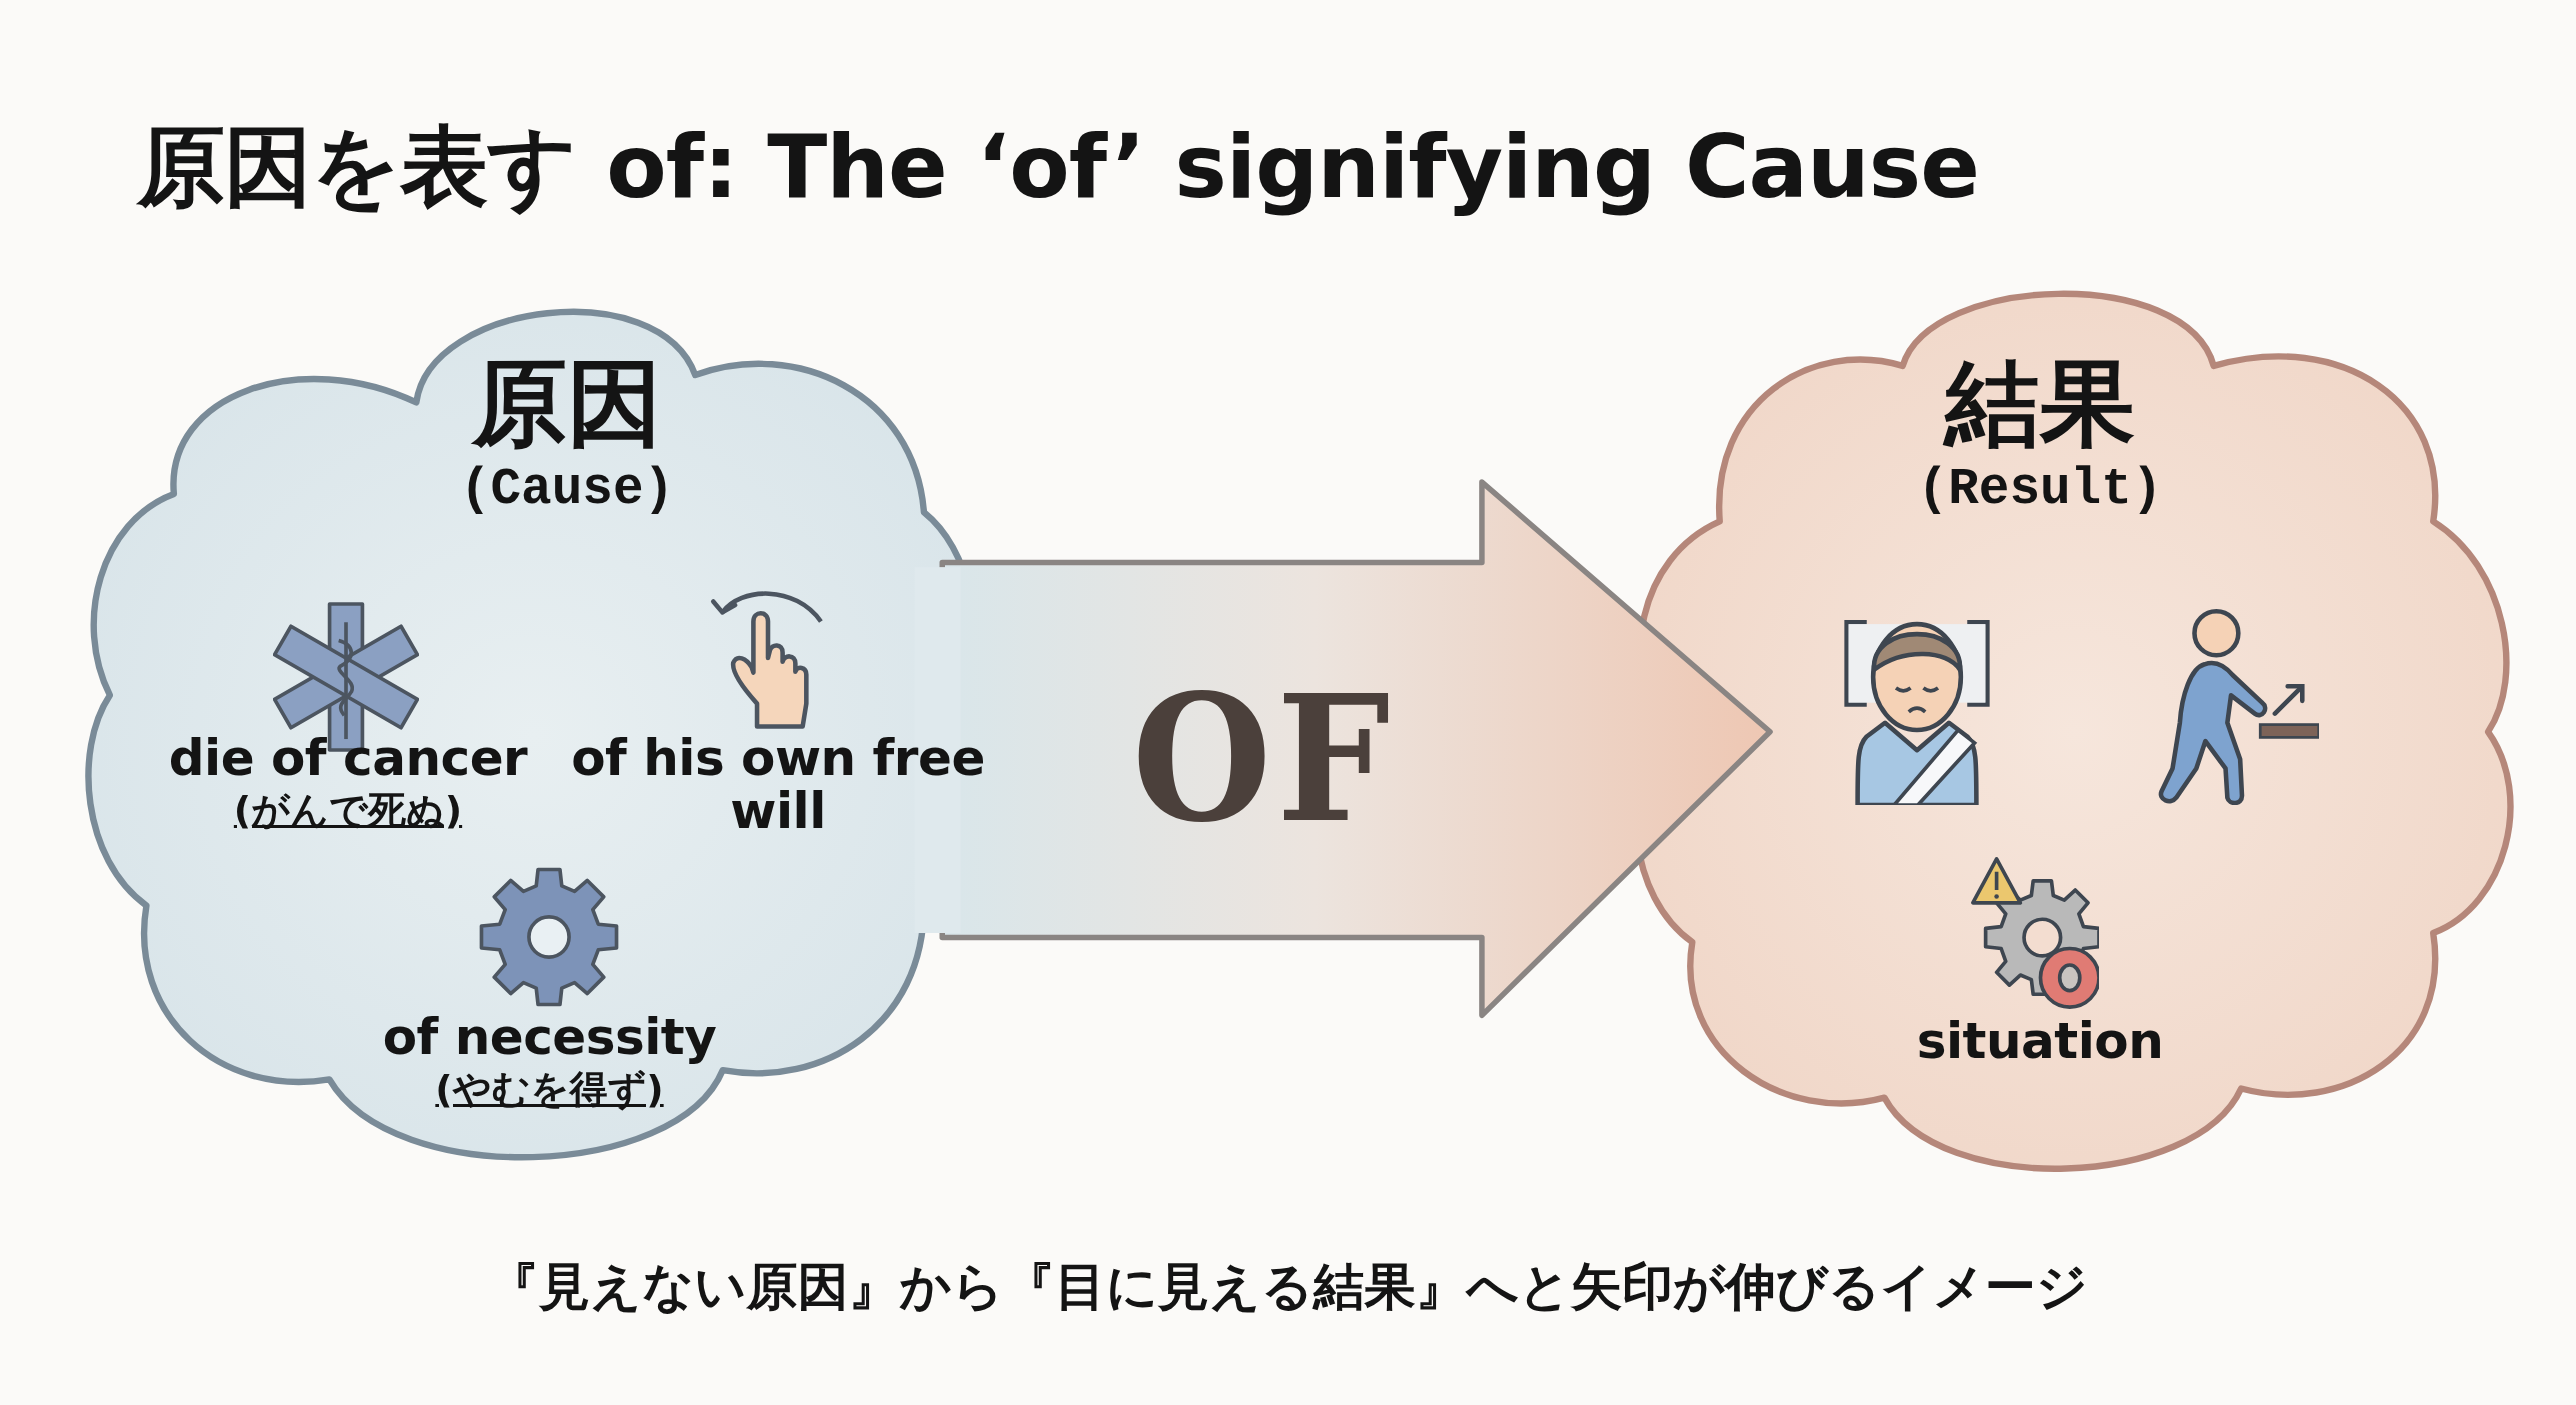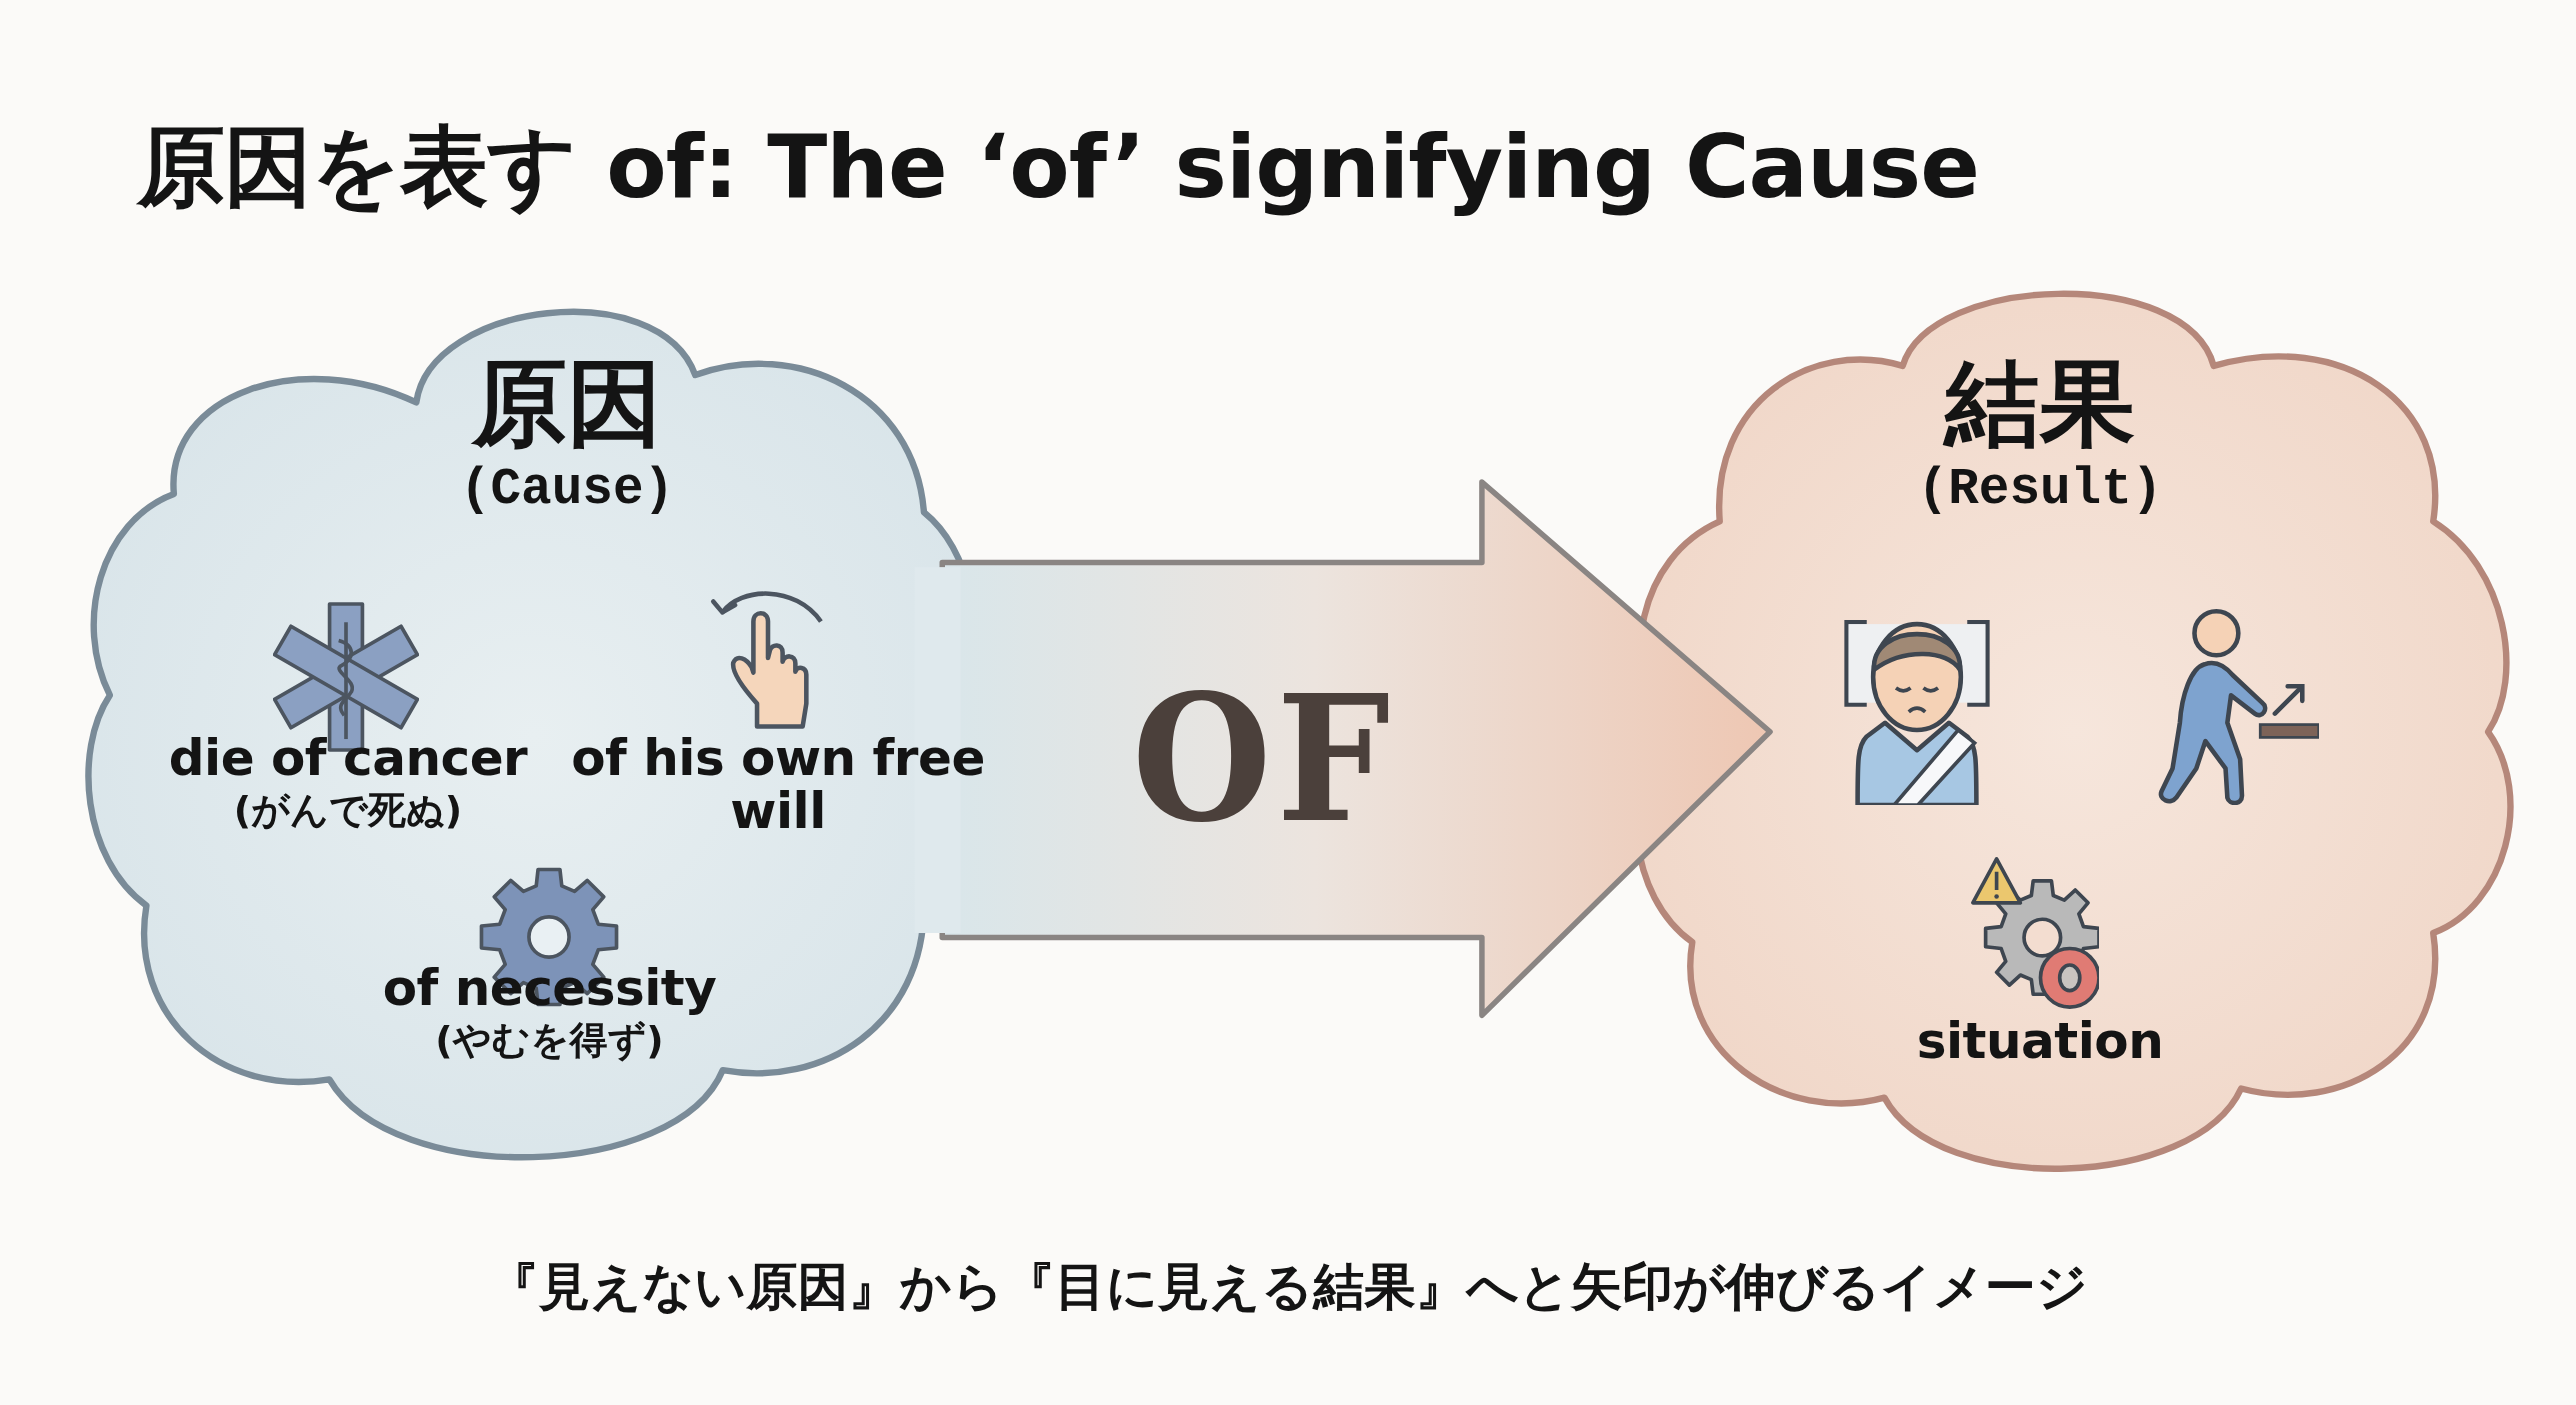--- a/index.html
+++ b/index.html
@@ -6,21 +6,21 @@
   body { width:2576px; height:1405px; background:#fbfaf8; overflow:hidden; position:relative;
          font-family:"DejaVu Sans","Liberation Sans",sans-serif; color:#141414; }
   .abs { position:absolute; }
   #stage-svg { position:absolute; left:0; top:0; }
   .title { left:0; width:2116px; top:108px; text-align:center; font-size:88px; font-weight:bold; letter-spacing:-0.9px; }
   .cloud-heading { text-align:center; font-weight:bold; }
   .cloud-heading .jp { display:block; font-size:95px; line-height:110px; }
   .cloud-heading .en { display:block; font-size:51px; line-height:64px;font-family:Liberation Mono, monospace; }
   .item { text-align:center; font-weight:bold; }
   .item .en { display:block; font-size:50px; line-height:53px; letter-spacing:-0.5px; }
-  .item .jp { display:block; font-size:38px; line-height:51px; }
+  .item .jp { display:block; font-size:38px; line-height:51px;text-decoration:underline; }
   .of-text { font-family:"DejaVu Serif","Liberation Serif",serif; font-weight:bold; font-size:174px; color:#4b403b;
              letter-spacing:5.5px; line-height:174px; transform:scaleX(0.92); transform-origin:left top; }
   .footer { left:0; width:2576px; top:1253px; text-align:center; font-size:51px; font-weight:bold; }
   .icon { position:absolute; }
 </style>
 </head>
 <body>
 
 <svg id="stage-svg" width="2576" height="1405" viewBox="0 0 2816 1536">
   <defs>
@@ -107,21 +107,21 @@
 </div>
 
 <svg class="icon" style="left:476px; top:864px;" width="146" height="146" viewBox="0 0 160 160">
   <g transform="translate(80,80)">
     <g fill="#7d93b8" stroke="#4c5560" stroke-width="4" stroke-linejoin="round">
       <path d="M -12 -74 L 12 -74 L 14 -56 L 28 -50 L 42 -62 L 60 -44 L 48 -30 L 54 -14 L 74 -12 L 74 12 L 54 14 L 48 30 L 60 44 L 42 62 L 28 50 L 14 56 L 12 74 L -12 74 L -14 56 L -28 50 L -42 62 L -60 44 L -48 30 L -54 14 L -74 12 L -74 -12 L -54 -14 L -48 -30 L -60 -44 L -42 -62 L -28 -50 L -14 -56 Z"></path>
     </g>
     <circle r="22" fill="#e9f0f3" stroke="#4c5560" stroke-width="4"></circle>
   </g>
 </svg>
-<div class="abs item" style="left:348px; width:403px; top:962px;">
+<div class="abs item" style="left:348px; width:403px; top:1011px;">
   <span class="en">of necessity</span>
   <span class="jp">(やむを得ず)</span>
 </div>
 
 <div class="abs of-text" style="left:1132px; top:672px;">OF</div>
 
 <div class="abs cloud-heading" style="left:1857px; width:366px; top:348px;">
   <span class="jp">結果</span>
   <span class="en">(Result)</span>
 </div>

